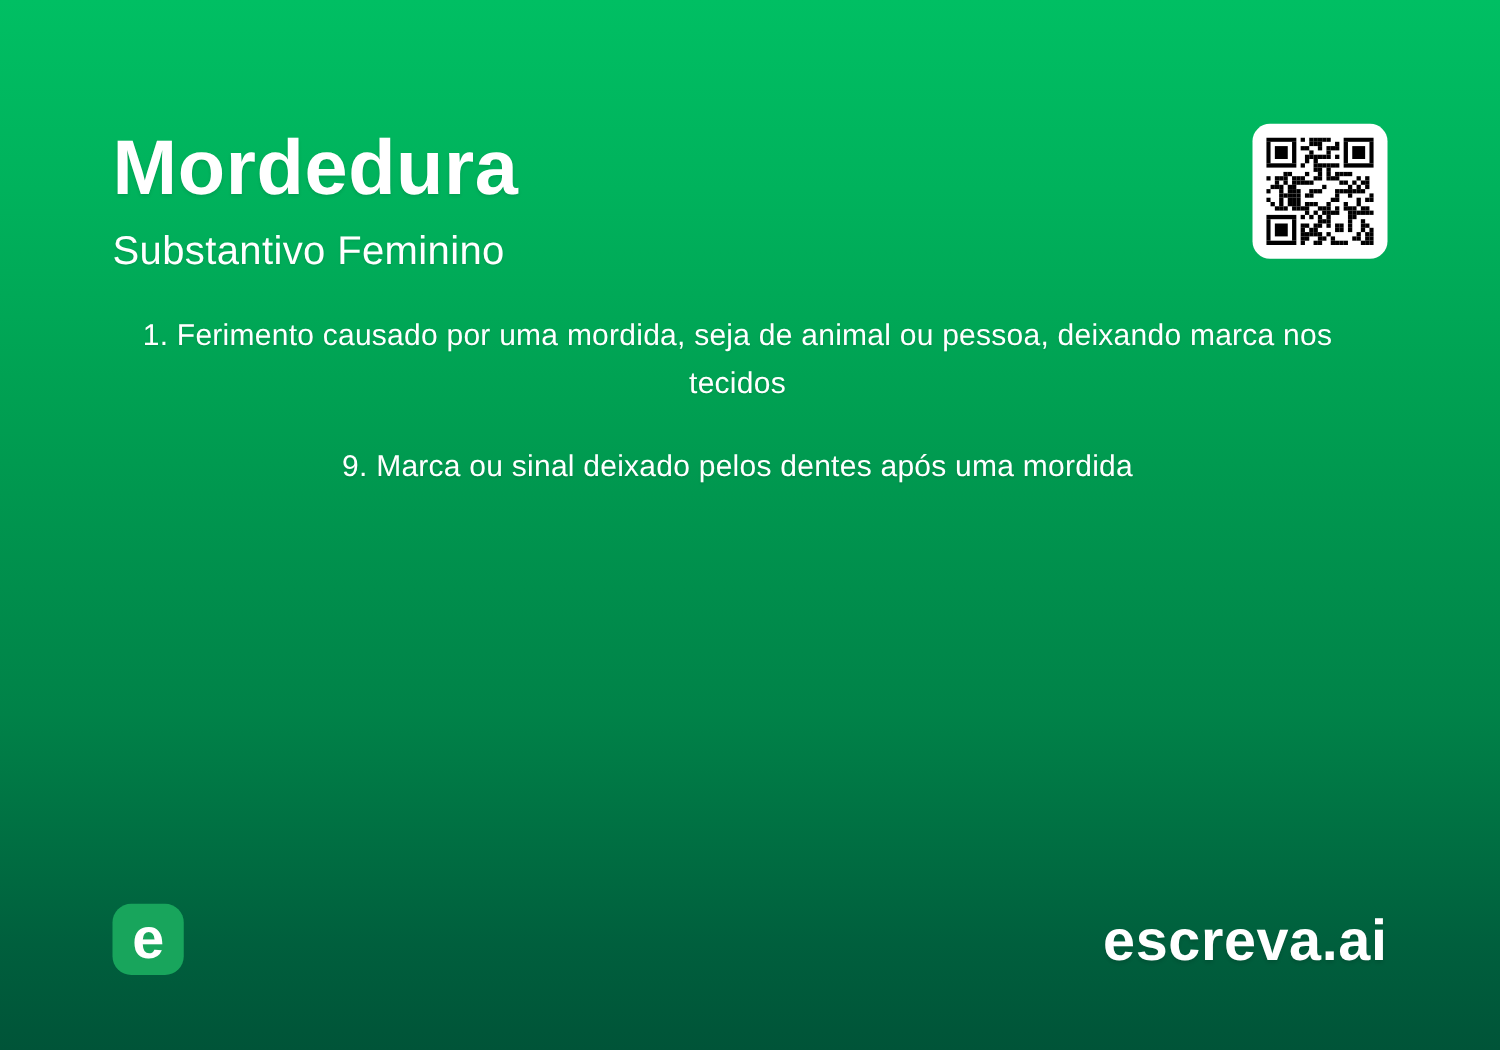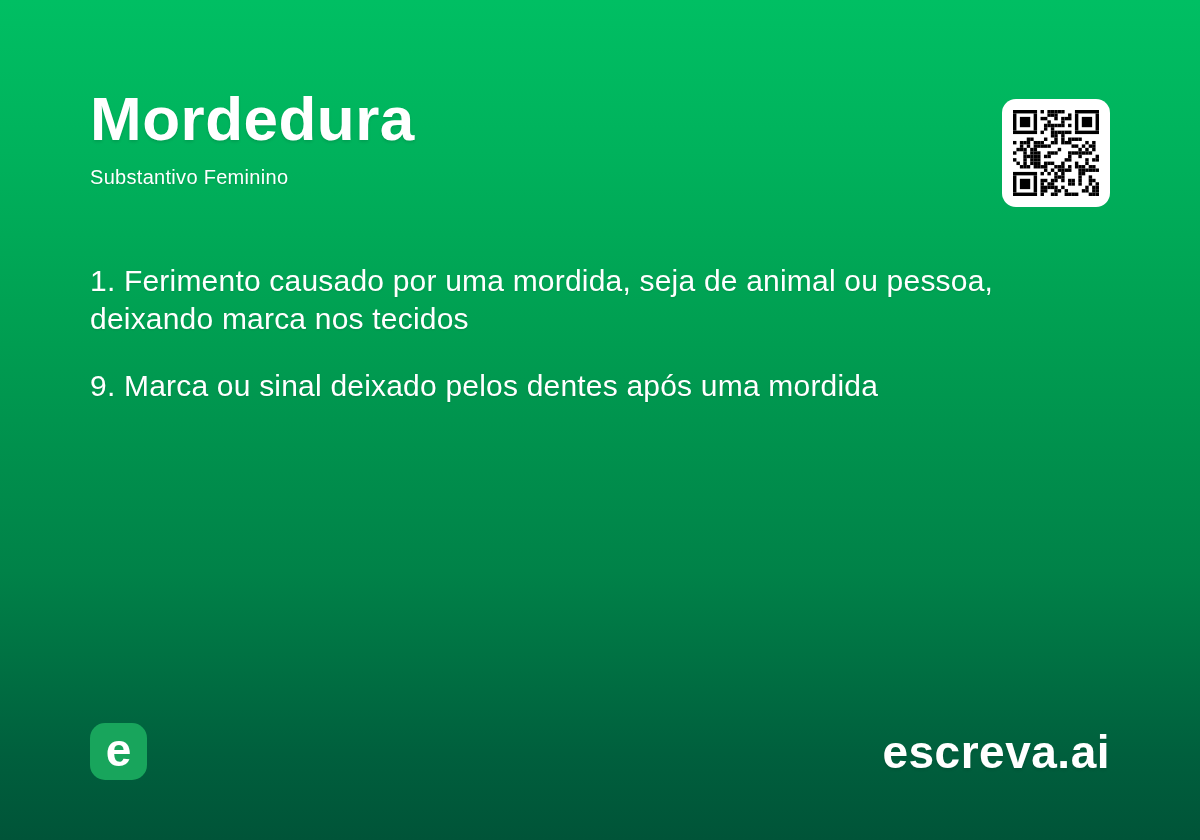--- a/index.html
+++ b/index.html
@@ -20,32 +20,32 @@
   }
   .header {
     position: absolute;
     top: 0;
     left: 90px;
     right: 90px;
     display: flex;
     justify-content: space-between;
     align-items: flex-start;
   }
-  .title-block { padding-top: 88px; }
+  .title-block { padding-top: 88px; margin-top: 16px; }
   .word-title {
     margin: 0;
     font-size: 62px;
     font-weight: 700;
     letter-spacing: 0.5px;
     line-height: 1.0;
     text-shadow: 0 2px 3px rgba(0,0,0,0.10);
   }
   .word-class {
     margin: 16px 0 0 0;
-    font-size: 20px;
+    font-size: 32px;
     font-weight: 500;
     letter-spacing: 0.3px;
     text-shadow: 0 1px 2px rgba(0,0,0,0.10);
   }
   .qr-card {
     margin-top: 99px;
     width: 108px;
     height: 108px;
     background: #ffffff;
     border-radius: 14px;
@@ -55,27 +55,28 @@
     box-sizing: border-box;
   }
   .qr-card svg { display: block; }
   .definitions {
     position: absolute;
     top: 250px;
     left: 90px;
     right: 90px;
   }
   .definition {
-    margin: 12px 0 29px 0;
-    font-size: 30px;
+    margin: 0 0 29px 0;
+    font-size: 24px;
     font-weight: 400;
     line-height: 38px;
     letter-spacing: 0.2px;
     text-shadow: 0 1px 2px rgba(0,0,0,0.10);
     max-width: 1000px;
+    text-align: center;
   }
   .footer {
     position: absolute;
     left: 90px;
     right: 90px;
     bottom: 60px;
     display: flex;
     justify-content: space-between;
     align-items: center;
   }

